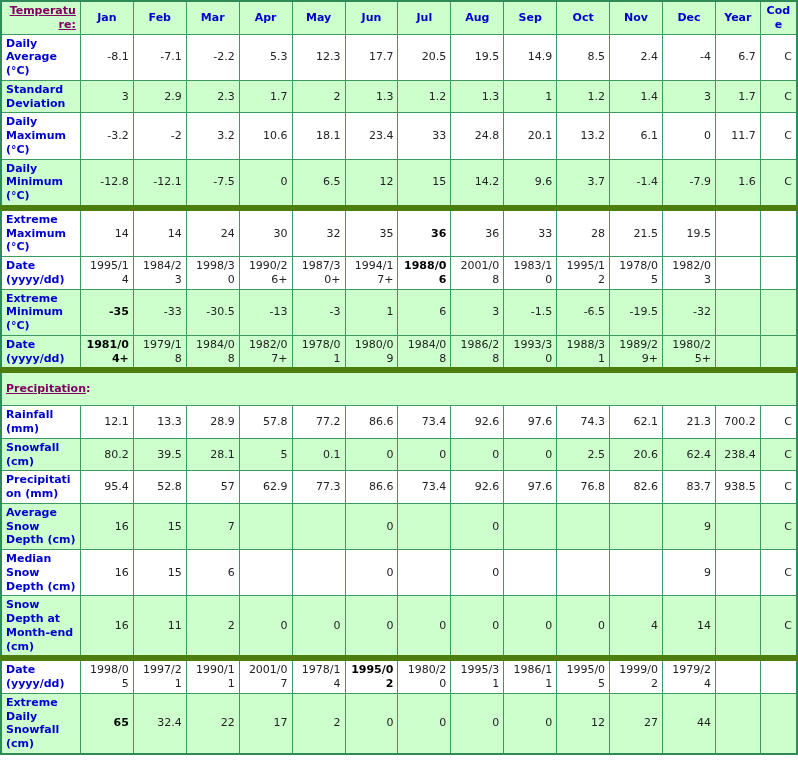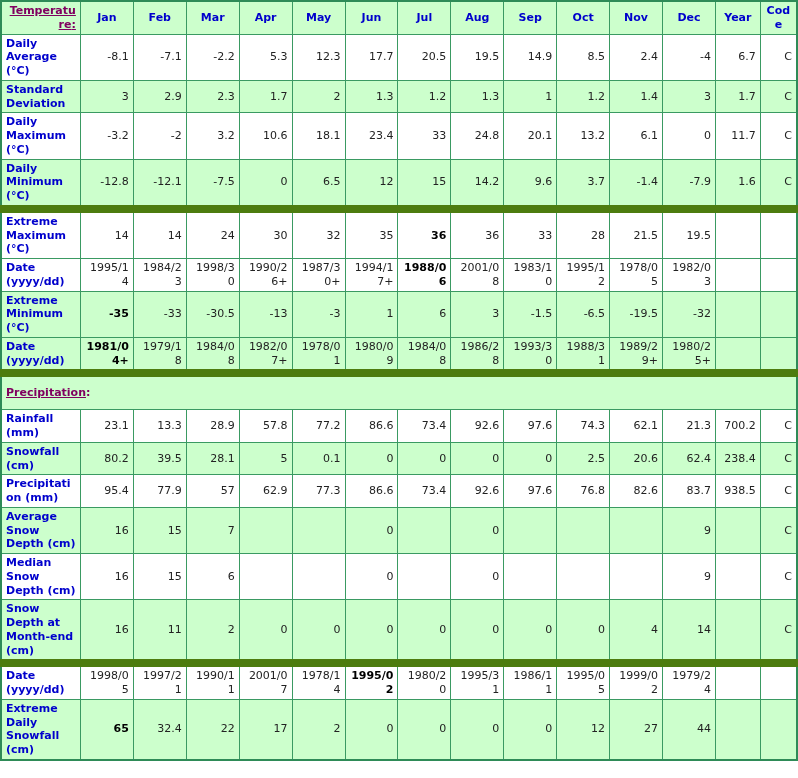--- a/index.html
+++ b/index.html
@@ -85,21 +85,21 @@
   td.datacell.bold {
     font-weight: bold;
     color: #000000;
   }
 
   
   tr.bg-white > td { background: #ffffff; }
   tr.bg-green > td { background: #ccffcc; }
 
   
-  tr.group-end > td { border-bottom: 8px solid #4d7c0f; }
+  tr.group-end > td { border-bottom: 6px solid #4d7c0f; }
   tr.group-start > td { border-top: 2px solid #2e8b57; }
 
   td.empty { }
 </style>
 </head>
 <body>
 
 <table class="climate">
   <colgroup>
     <col class="c-label">
@@ -270,21 +270,21 @@
         <td class="datacell">1989/29+</td>
         <td class="datacell">1980/25+</td>
         <td class="datacell empty"></td>
         <td class="datacell empty"></td>
       </tr>
       <tr class="section-row">
         <td colspan="15"><span class="sec-label">Precipitation</span><span class="colon">:</span></td>
       </tr>
       <tr class="bg-white">
         <td class="rowlabel">Rainfall (mm)</td>
-        <td class="datacell">23.1</td>
+        <td class="datacell">12.1</td>
         <td class="datacell">13.3</td>
         <td class="datacell">28.9</td>
         <td class="datacell">57.8</td>
         <td class="datacell">77.2</td>
         <td class="datacell">86.6</td>
         <td class="datacell">73.4</td>
         <td class="datacell">92.6</td>
         <td class="datacell">97.6</td>
         <td class="datacell">74.3</td>
         <td class="datacell">62.1</td>
@@ -305,21 +305,21 @@
         <td class="datacell">0</td>
         <td class="datacell">2.5</td>
         <td class="datacell">20.6</td>
         <td class="datacell">62.4</td>
         <td class="datacell">238.4</td>
         <td class="datacell">C</td>
       </tr>
       <tr class="bg-white">
         <td class="rowlabel">Precipitation (mm)</td>
         <td class="datacell">95.4</td>
-        <td class="datacell">77.9</td>
+        <td class="datacell">52.8</td>
         <td class="datacell">57</td>
         <td class="datacell">62.9</td>
         <td class="datacell">77.3</td>
         <td class="datacell">86.6</td>
         <td class="datacell">73.4</td>
         <td class="datacell">92.6</td>
         <td class="datacell">97.6</td>
         <td class="datacell">76.8</td>
         <td class="datacell">82.6</td>
         <td class="datacell">83.7</td>

